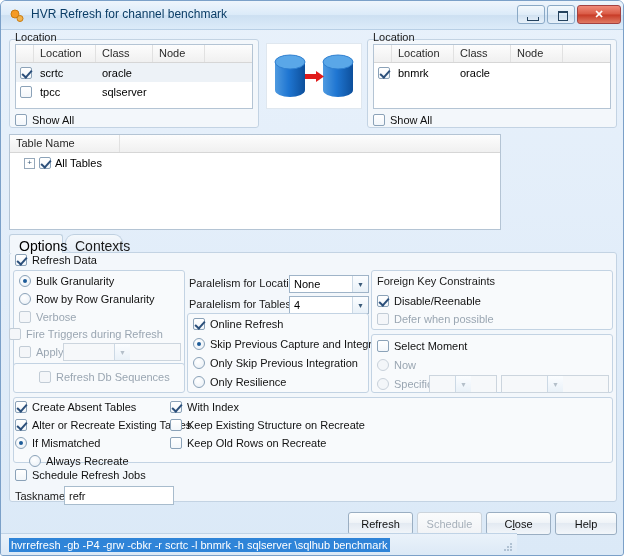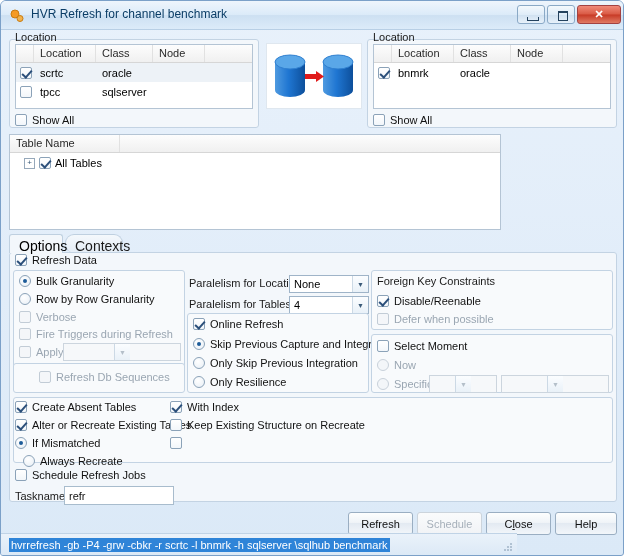--- a/index.html
+++ b/index.html
@@ -468,21 +468,21 @@
     <span>Bulk Granularity</span>
   </div>
   <div class="opt" style="left:18px; top:292px;">
     <span class="rd"></span>
     <span>Row by Row Granularity</span>
   </div>
   <div class="opt disabled" style="left:18px; top:310px;">
     <span class="cb dis"></span>
     <span>Verbose</span>
   </div>
-  <div class="opt disabled" style="left:18px; top:327px;">
+  <div class="opt disabled" style="left:8px; top:327px;">
     <span class="cb dis"></span>
     <span>Fire Triggers during Refresh</span>
   </div>
   <div class="opt disabled" style="left:18px; top:345px;">
     <span class="cb dis"></span>
     <span>Apply</span>
   </div>
   <div class="combo dis" style="left:62px; top:342px; width:118px;">
     <span class="val">All</span>
     <span class="arrow">▼</span>
@@ -564,35 +564,36 @@
     <span>Create Absent Tables</span>
   </div>
   <div class="opt" style="left:14px; top:418px;">
     <span class="cb checked"></span>
     <span>Alter or Recreate Existing Tables</span>
   </div>
   <div class="opt" style="left:14px; top:436px;">
     <span class="rd checked"></span>
     <span>If Mismatched</span>
   </div>
-  <div class="opt" style="left:22px; top:454px;">
+  <div class="opt" style="left:28px; top:454px;">
     <span class="rd"></span>
     <span>Always Recreate</span>
   </div>
 
   <div class="opt" style="left:169px; top:400px;">
     <span class="cb checked"></span>
     <span>With Index</span>
   </div>
   <div class="opt" style="left:169px; top:418px;">
     <span class="cb"></span>
     <span>Keep Existing Structure on Recreate</span>
   </div>
   <div class="opt" style="left:169px; top:436px;">
     <span class="cb"></span>
+    <span>Keep Old Rows on Recreate</span>
   </div>
 
   <div class="opt" style="left:14px; top:468px;">
     <span class="cb"></span>
     <span>Schedule Refresh Jobs</span>
   </div>
 
   <div class="grouplabel" style="left:14px; top:489px;">Taskname</div>
   <div class="input" style="left:63px; top:485px; width:110px;">refr</div>
 

